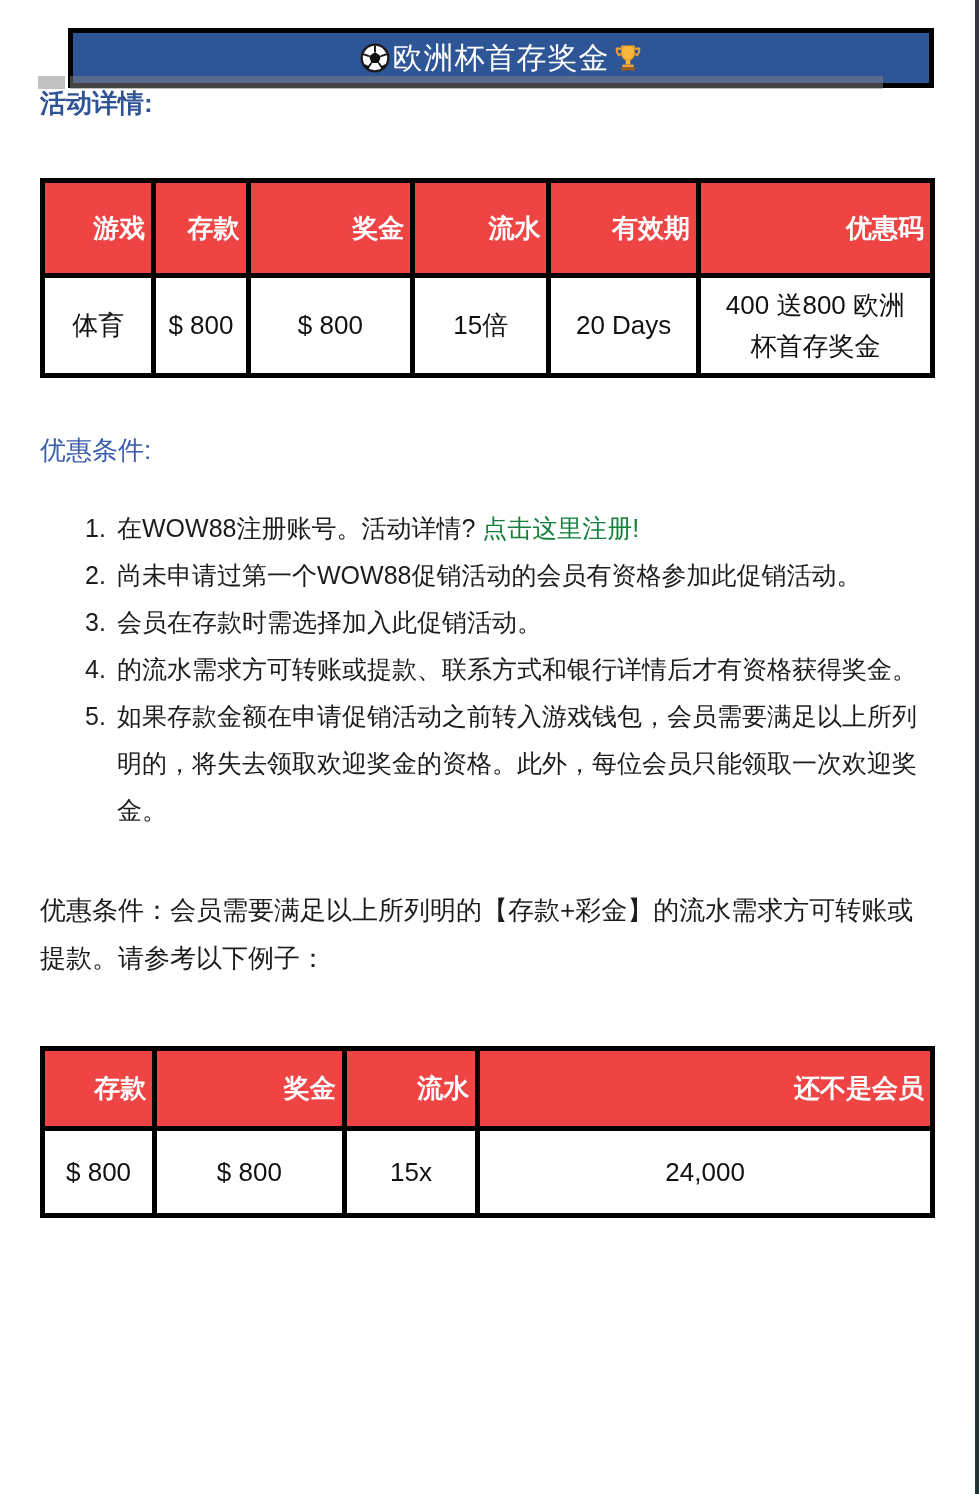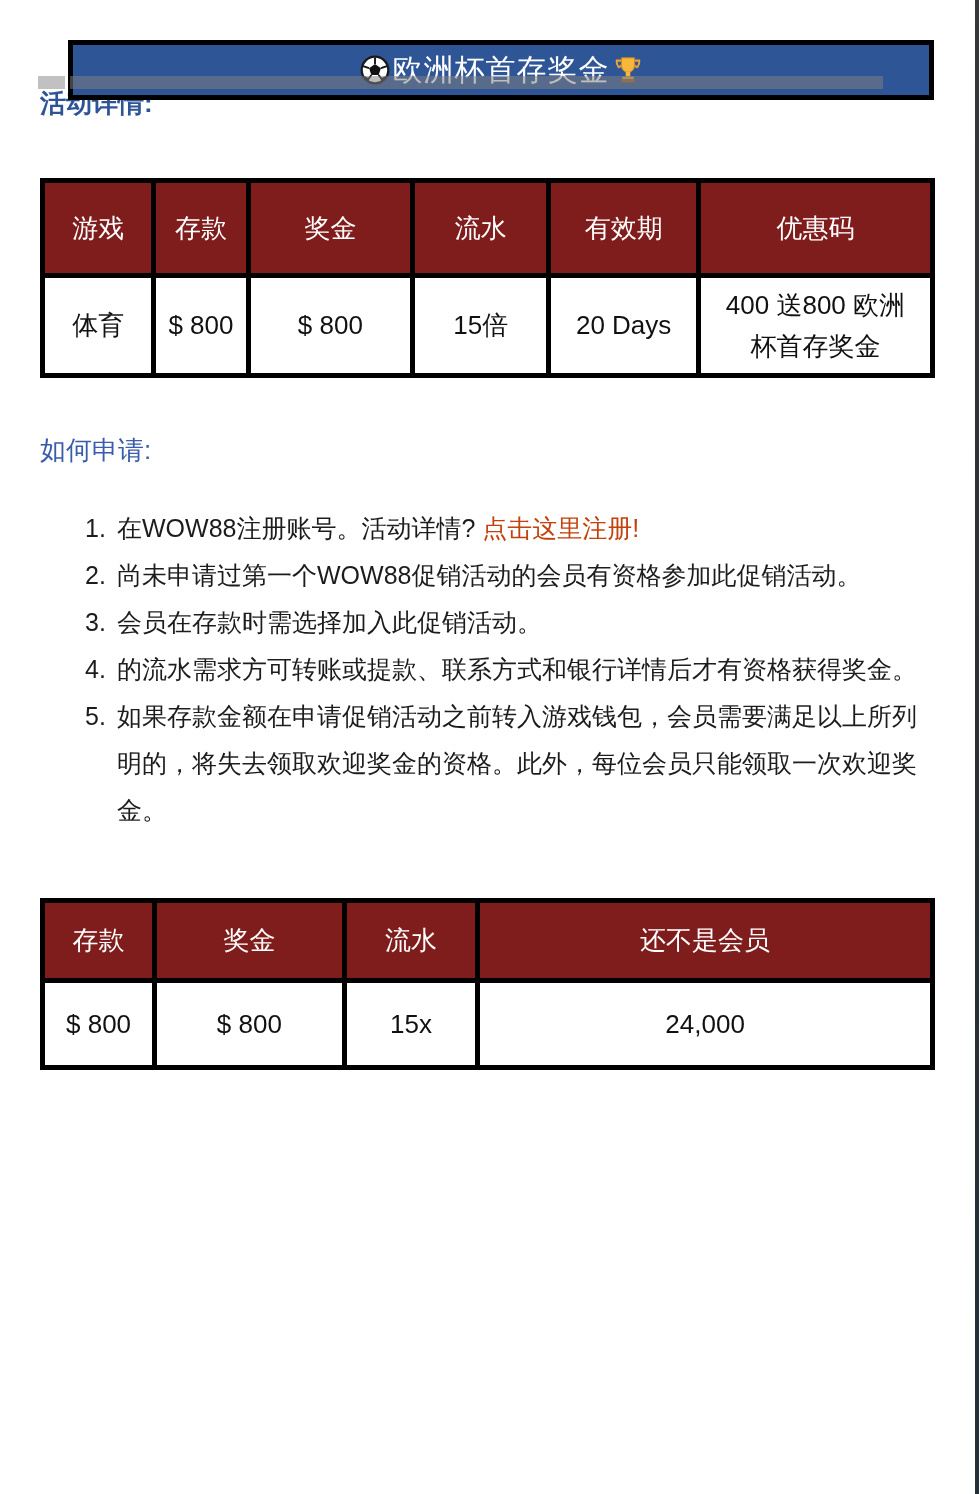--- a/index.html
+++ b/index.html
@@ -7,21 +7,21 @@
     position:relative;
     width:980px; height:1494px;
     background:#ffffff;
     font-family:"Liberation Sans","DejaVu Sans",sans-serif;
     color:#1c1c1c;
     overflow:hidden;
   }
 
   
   .title-bar {
-    position:absolute; left:68px; top:40px;
+    position:absolute; left:68px; top:28px;
     width:866px; height:60px;
     box-sizing:border-box;
     background:#2e5596;
     border:5px solid #000;
     display:flex; align-items:center; justify-content:center;
     gap:3px;
     color:#ffffff; font-size:30px; letter-spacing:1px;
   }
   .title-bar .icon { display:inline-flex; align-items:center; }
   .hscroll-corner {
@@ -51,42 +51,42 @@
     margin-top:57px; font-weight:normal; color:#3a5dab;
   }
 
   
   table.tbl {
     width:100%; border-collapse:collapse; table-layout:fixed;
     margin-top:60px;
     font-size:26px; color:#111;
   }
   table.tbl th {
-    background:#7f1d1d; color:#ffffff; font-weight:normal;
+    background:#ef4444; color:#ffffff; font-weight:bold;
     border:5px solid #000; height:90px;
-    text-align:center; padding:0 6px;
+    text-align:right; padding:0 6px;
   }
   table.tbl td {
     background:#ffffff;
     border:5px solid #000; height:95px;
     text-align:center; padding:0 12px;
     line-height:1.55;
   }
   table.tbl2 { margin-top:64px; }
   table.tbl2 th { height:75px; }
   table.tbl2 td { height:82px; }
 
   
   ol.steps { list-style:none; margin:40px 0 0 0; padding:0 0 0 45px; }
   ol.steps li {
     display:flex; font-size:25px; line-height:47px; color:#1c1c1c;
   }
   ol.steps .num { flex:0 0 32px; }
   ol.steps .txt { flex:1; }
-  a.reg-link { color:#c2410c; text-decoration:none; cursor:pointer; }
+  a.reg-link { color:#15803d; text-decoration:none; cursor:pointer; }
 
   
   .terms {
     margin:52px 0 0 0;
     font-size:26px; line-height:48px; color:#1c1c1c;
   }
 </style>
 </head>
 <body>
 
@@ -152,21 +152,21 @@
           <td>体育</td>
           <td>$ 800</td>
           <td>$ 800</td>
           <td>15倍</td>
           <td>20 Days</td>
           <td>400 送800 欧洲杯首存奖金</td>
         </tr>
       </tbody>
     </table>
 
-    <h2 class="sec-heading apply">如何申请:</h2>
+    <h2 class="sec-heading apply">优惠条件:</h2>
 
     <ol class="steps">
       <li>
         <span class="num">1.</span>
         <span class="txt"><span>在WOW88注册账号。活动详情? </span><a class="reg-link">点击这里注册!</a></span>
       </li>
       <li>
         <span class="num">2.</span>
         <span class="txt">尚未申请过第一个WOW88促销活动的会员有资格参加此促销活动。</span>
       </li>
@@ -177,20 +177,21 @@
       <li>
         <span class="num">4.</span>
         <span class="txt">的流水需求方可转账或提款、联系方式和银行详情后才有资格获得奖金。</span>
       </li>
       <li>
         <span class="num">5.</span>
         <span class="txt">如果存款金额在申请促销活动之前转入游戏钱包，会员需要满足以上所列明的，将失去领取欢迎奖金的资格。此外，每位会员只能领取一次欢迎奖金。</span>
       </li>
     </ol>
 
+    <p class="terms">优惠条件：会员需要满足以上所列明的【存款+彩金】的流水需求方可转账或提款。请参考以下例子：</p>
 
     <table class="tbl tbl2">
       <colgroup>
         <col style="width:12.6%">
           <col style="width:21.3%">
           <col style="width:15.0%">
           <col style="width:51.1%">
       </colgroup>
       <thead>
         <tr>

